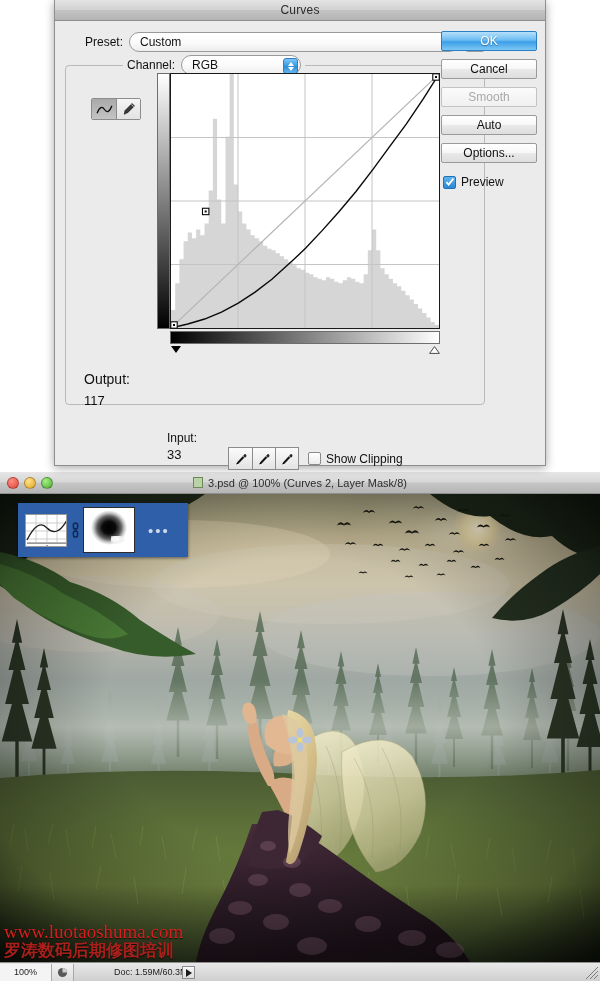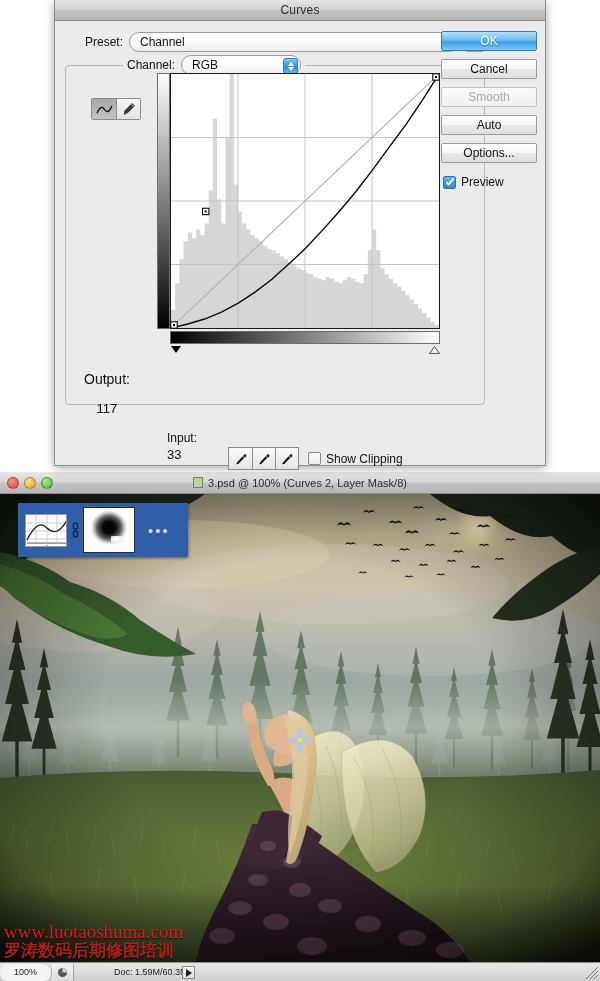--- a/index.html
+++ b/index.html
@@ -109,21 +109,21 @@
     width: 0; height: 0; border-left: 5px solid transparent; border-right: 5px solid transparent;
     border-top: 7px solid #000;
   }
   #slider-white {
     position: absolute; left: 272px; top: 273px; width: 11px; height: 8px;
   }
 
   
   #output-block { position: absolute; left: 18px; top: 305px; }
   #output-label { font-size: 14px; }
-  #output-value { font-size: 13px; margin-top: 14px; text-align: center; }
+  #output-value { font-size: 13px; margin-top: 6px; }
   #input-block { position: absolute; left: 101px; top: 365px; }
   #input-label { font-size: 12px; }
   #input-value { font-size: 13px; margin-top: 2px; }
 
   
   #eyedropper-row {
     position: absolute; left: 162px; top: 381px; display: flex; align-items: center; gap: 9px;
   }
   #eyedroppers { display: flex; border: 1px solid #8c8c8c; }
   .ed-btn {
@@ -236,21 +236,21 @@
 
   
   #status-bar {
     position: relative; height: 19px; width: 600px;
     background: linear-gradient(to bottom,#e8e8e8,#cfcfcf);
     border-top: 1px solid #8f8f8f;
     display: flex; align-items: center; font-size: 9px; color: #1d1d1d;
   }
   #zoom-field {
     width: 52px; height: 17px; background: #f4f4f4; border-right: 1px solid #a9a9a9;
-    display: flex; align-items: center; justify-content: center; border-radius: 8px;
+    display: flex; align-items: center; justify-content: center;
   }
   #status-thumb-btn {
     width: 22px; height: 17px; border-right: 1px solid #a9a9a9;
     background: linear-gradient(to bottom,#f2f2f2,#dcdcdc);
     display: flex; align-items: center; justify-content: center;
   }
   #doc-size { padding-left: 40px; }
   #status-arrow { position: absolute; left: 182px; top: 3px; width: 13px; height: 13px;
     border: 1px solid #8d8d8d; background: linear-gradient(to bottom,#f6f6f6,#dedede);
     display:flex; align-items:center; justify-content:center; }
@@ -543,21 +543,21 @@
 
     <div id="dialog-titlebar">
       <span id="dialog-title">Curves</span>
     </div>
 
     <div id="dialog-body">
 
       <div id="preset-row">
         <span id="preset-label" class="lbl">Preset:</span>
         <div id="preset-popup" class="popup">
-          <span class="popup-text">Channel</span>
+          <span class="popup-text">Custom</span>
           <span class="stepper">
             <span class="ar up"></span>
               <span class="ar dn"></span>
           </span>
         </div>
         <div id="preset-menu-btn">
           <svg viewBox="0 0 14 14" width="13" height="13">
             <g fill="#2a2a2a">
               <rect x="1" y="2" width="2" height="2"></rect>
                 <rect x="4.5" y="2.4" width="7" height="1.2"></rect>

